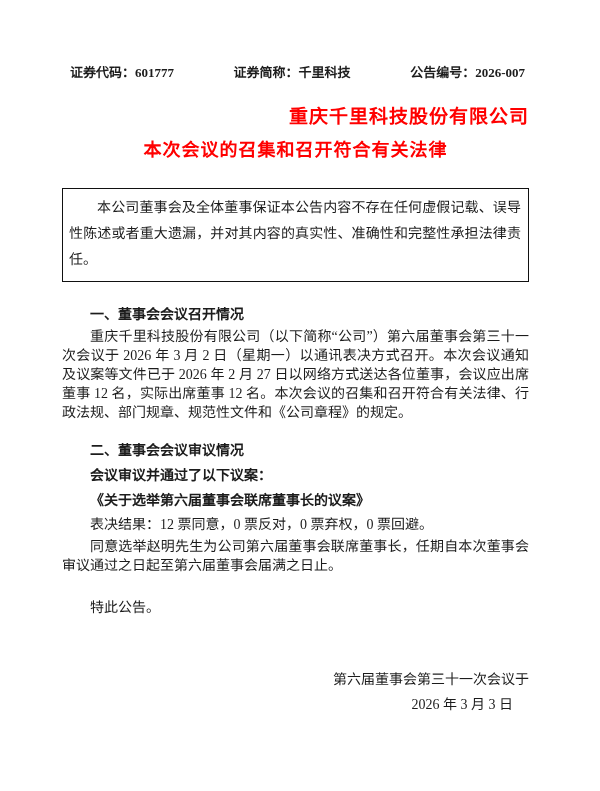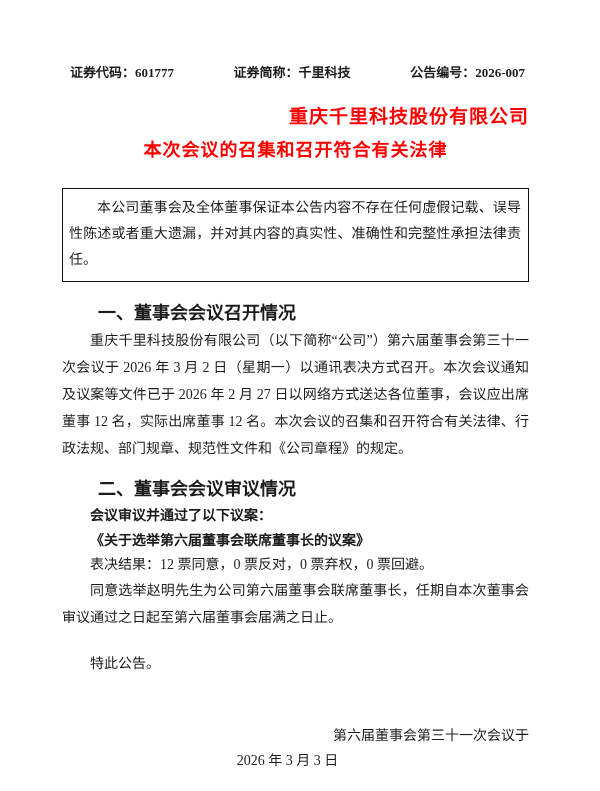--- a/index.html
+++ b/index.html
@@ -59,28 +59,28 @@
     border:1.5px solid var(--border);
     padding:6px 7px 8px 6px;
     font-weight:normal;
     line-height:26px;
     text-align:justify;
     text-indent:2em;
   }
   
   .section-heading{
     margin-top:20px;
-    font-family:Liberation Mono, monospace;
+    font-family:Liberation Sans, sans-serif;
     font-weight:bold;
-    font-size:18px;
+    font-size:14px;
     line-height:25px;
     text-indent:2em;
   }
   .para{
-    line-height:27px;
+    line-height:19px;
     text-align:justify;
     text-indent:2em;
     overflow-wrap:anywhere;
   }
   .bold-line{
     font-family:"Liberation Sans","DejaVu Sans",sans-serif;
     font-weight:bold;
     font-size:14px;
     line-height:24.8px;
     text-indent:2em;
@@ -95,21 +95,20 @@
     text-indent:2em;
   }
   
   .signature{
     margin-top:46px;
     text-align:right;
     line-height:25px;
   }
   .signature .sig-date{
     margin-right:16px;
-    text-align:center;
   }
 </style>
 </head>
 <body>
 
 <div class="page">
 
   <div class="doc-header">
     <span><span>证券代码：</span><span>601777</span></span>
     <span><span>证券简称：</span><span>千里科技</span></span>

